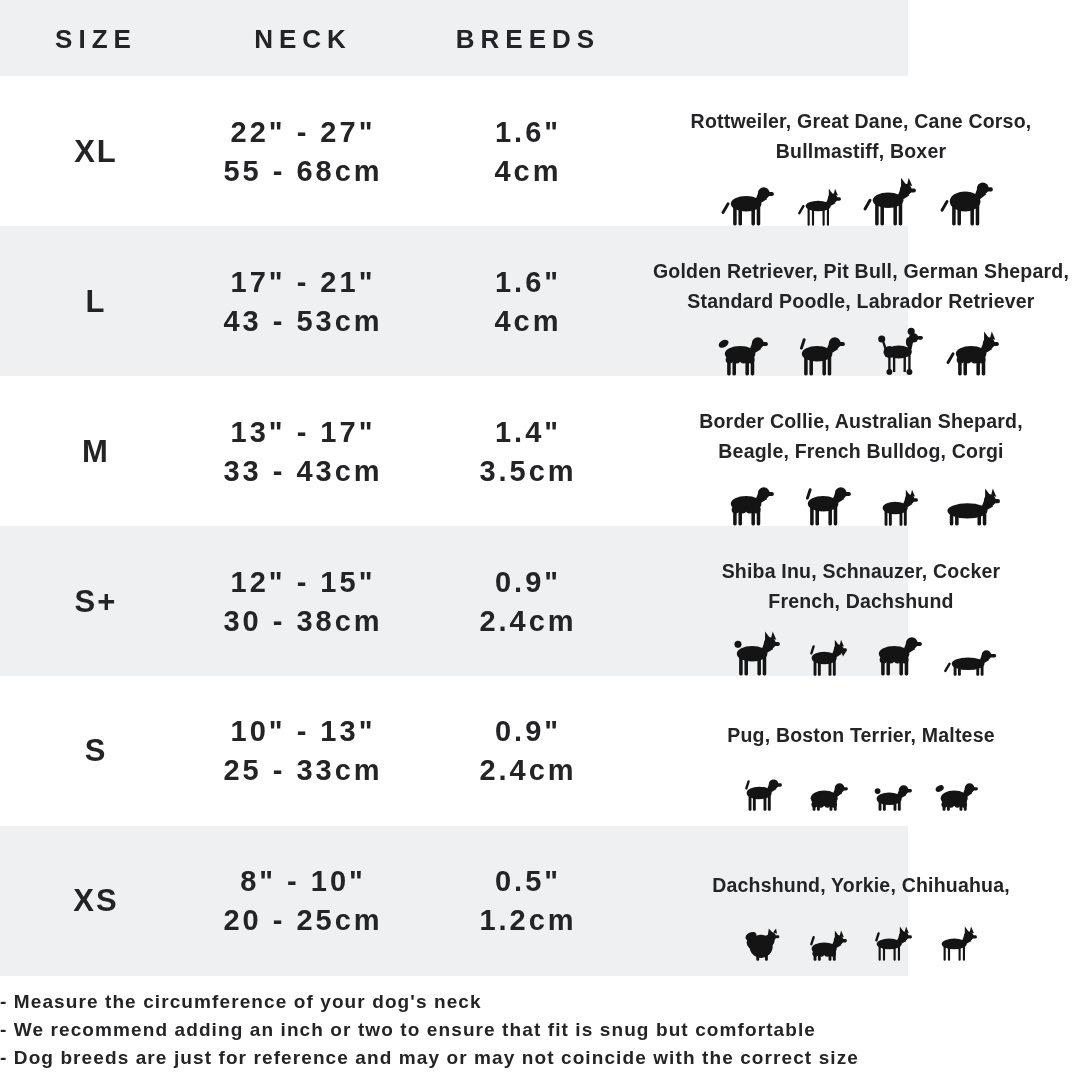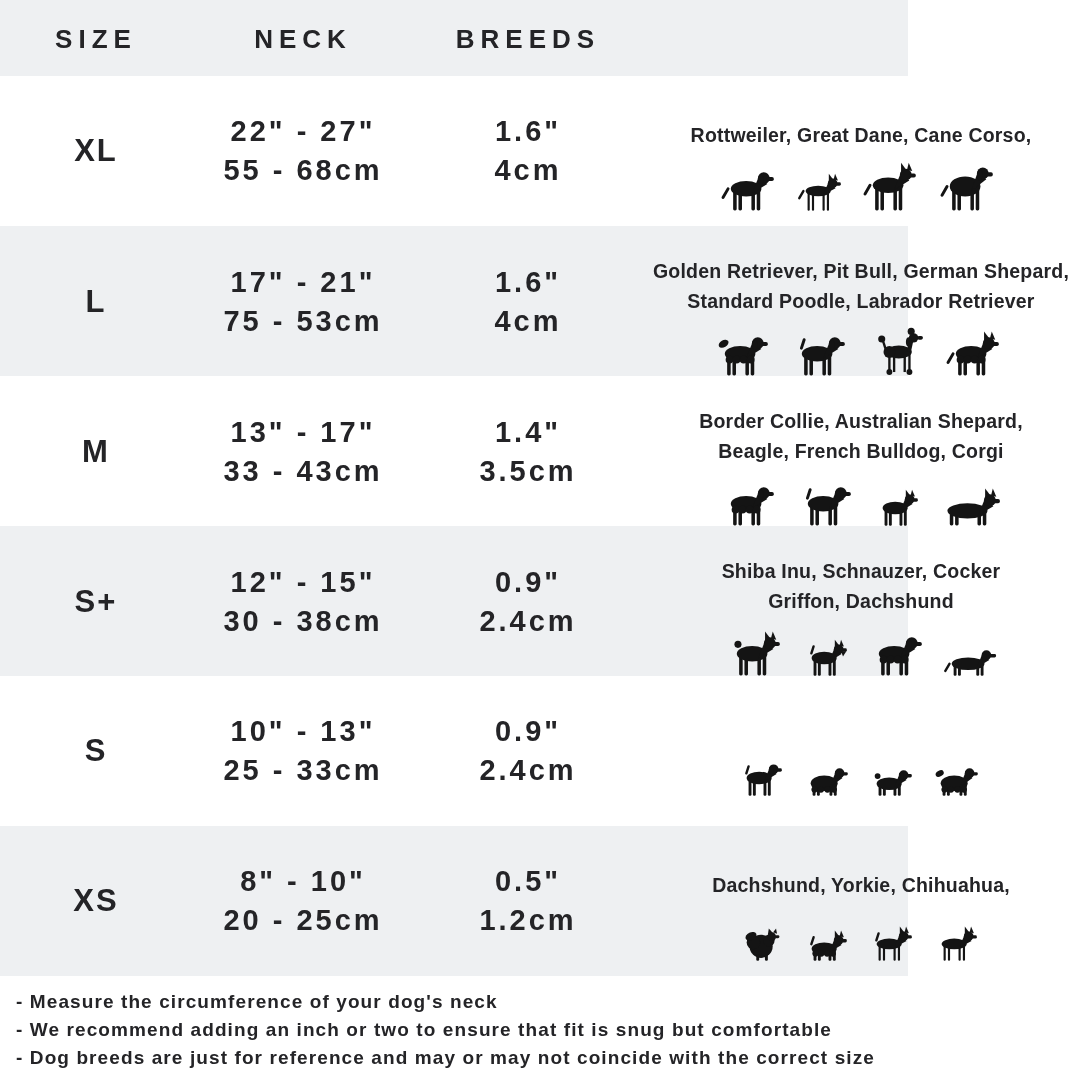--- a/index.html
+++ b/index.html
@@ -58,21 +58,21 @@
   .dog-icons{
     display:flex;
     justify-content:center;
     align-items:flex-end;
     gap:11px;
     margin-top:5px;
     height:56px;
   }
   .dog-icons span{display:inline-flex;align-items:flex-end;}
   .notes{
-    padding:12px 0 0 16px;
+    padding:12px 0 0 0;
     font-size:19px;
     font-weight:700;
     letter-spacing:1.1px;
     line-height:28px;
   }
   .note-line{white-space:nowrap;}
 </style>
 </head>
 <body>
 
@@ -90,20 +90,21 @@
       <div>22" - 27"</div>
       <div>55 - 68cm</div>
     </div>
     <div class="cell width-cell">
       <div>1.6"</div>
       <div>4cm</div>
     </div>
     <div class="cell breeds-cell">
       <div class="breeds-text">
         <div>Rottweiler, Great Dane, Cane Corso,</div>
+        <div>Bullmastiff, Boxer</div>
       </div>
       <div class="dog-icons">
           <span>
             <svg viewBox="0 0 112 84" width="66" height="50">
               <g fill="#141414">
                 <rect x="24" y="45" width="6" height="37" rx="2.5"></rect>
                 <rect x="33" y="45" width="6" height="37" rx="2.5"></rect>
                 <rect x="55" y="45" width="6" height="37" rx="2.5"></rect>
                 <rect x="64" y="45" width="6" height="37" rx="2.5"></rect>
                 <ellipse cx="46" cy="45" rx="26" ry="13"></ellipse>
@@ -166,21 +167,21 @@
             </svg>
           </span>
         </div>
     </div>
   </div>
 
   <div class="row alt">
     <div class="cell size-cell">L</div>
     <div class="cell neck-cell">
       <div>17" - 21"</div>
-      <div>75 - 53cm</div>
+      <div>43 - 53cm</div>
     </div>
     <div class="cell width-cell">
       <div>1.6"</div>
       <div>4cm</div>
     </div>
     <div class="cell breeds-cell">
       <div class="breeds-text">
         <div>Golden Retriever, Pit Bull, German Shepard,</div>
         <div>Standard Poodle, Labrador Retriever</div>
       </div>
@@ -360,21 +361,21 @@
       <div>12" - 15"</div>
       <div>30 - 38cm</div>
     </div>
     <div class="cell width-cell">
       <div>0.9"</div>
       <div>2.4cm</div>
     </div>
     <div class="cell breeds-cell">
       <div class="breeds-text">
         <div>Shiba Inu, Schnauzer, Cocker</div>
-        <div>Griffon, Dachshund</div>
+        <div>French, Dachshund</div>
       </div>
       <div class="dog-icons">
           <span>
             <svg viewBox="0 0 112 84" width="66" height="50">
               <g fill="#141414">
                 <rect x="24" y="45" width="6" height="37" rx="2.5"></rect>
                 <rect x="33" y="45" width="6" height="37" rx="2.5"></rect>
                 <rect x="55" y="45" width="6" height="37" rx="2.5"></rect>
                 <rect x="64" y="45" width="6" height="37" rx="2.5"></rect>
                 <ellipse cx="46" cy="45" rx="26" ry="13"></ellipse>
@@ -449,20 +450,21 @@
     <div class="cell neck-cell">
       <div>10" - 13"</div>
       <div>25 - 33cm</div>
     </div>
     <div class="cell width-cell">
       <div>0.9"</div>
       <div>2.4cm</div>
     </div>
     <div class="cell breeds-cell">
       <div class="breeds-text">
+        <div>Pug, Boston Terrier, Maltese</div>
       </div>
       <div class="dog-icons">
           <span>
             <svg viewBox="0 0 112 84" width="54" height="41">
               <g fill="#141414">
                 <rect x="24" y="45" width="6" height="37" rx="2.5"></rect>
                 <rect x="33" y="45" width="6" height="37" rx="2.5"></rect>
                 <rect x="55" y="45" width="6" height="37" rx="2.5"></rect>
                 <rect x="64" y="45" width="6" height="37" rx="2.5"></rect>
                 <ellipse cx="46" cy="45" rx="26" ry="13"></ellipse>

